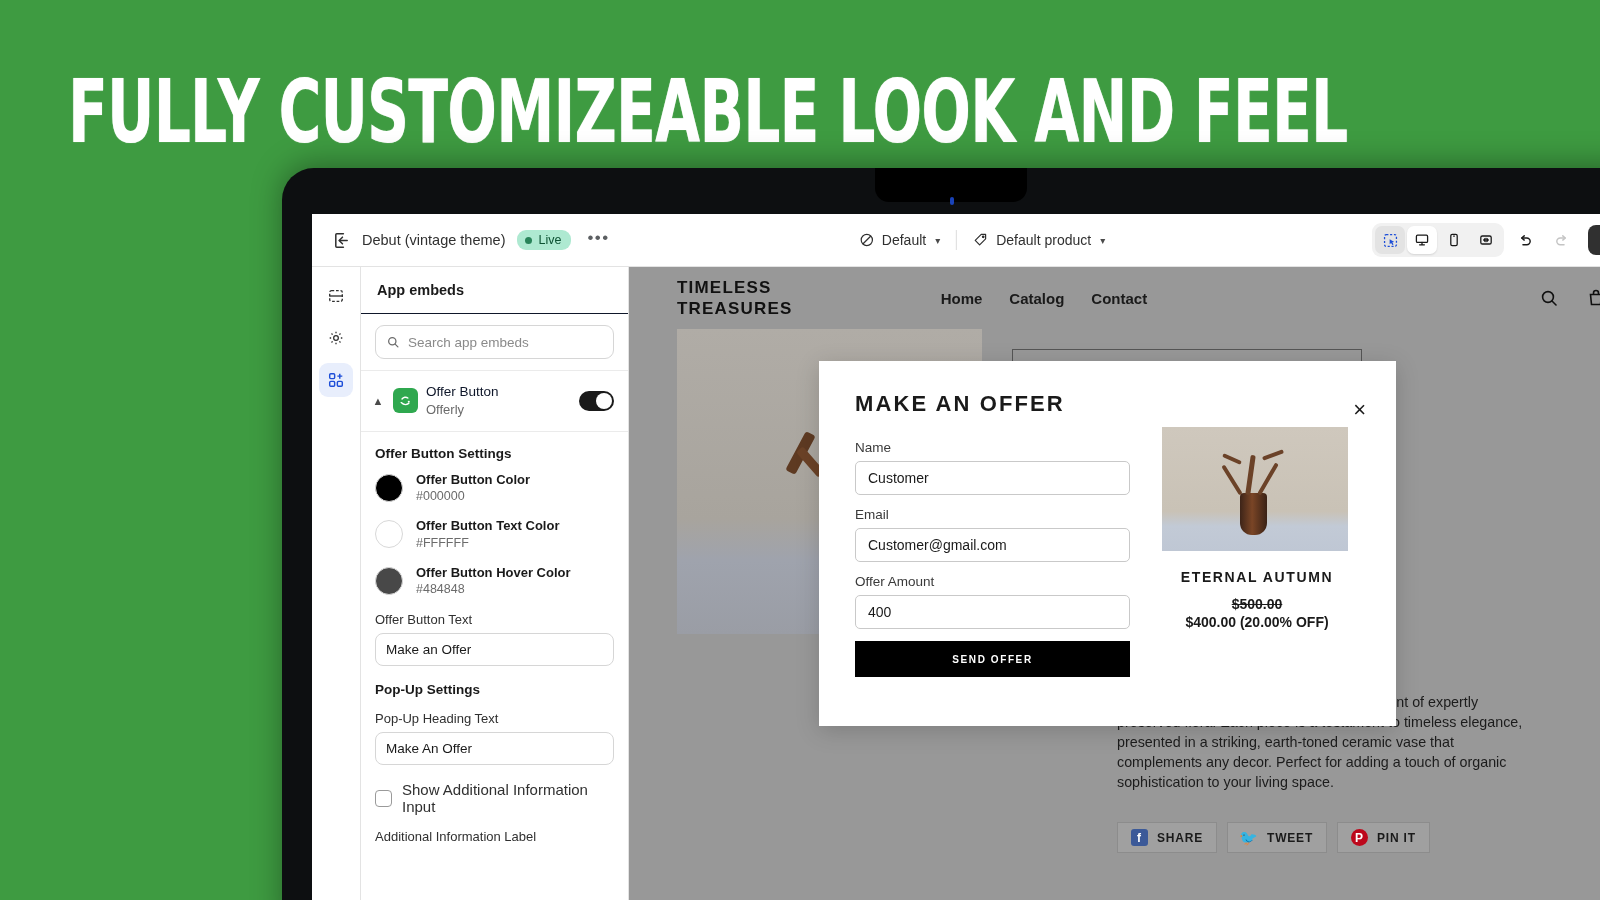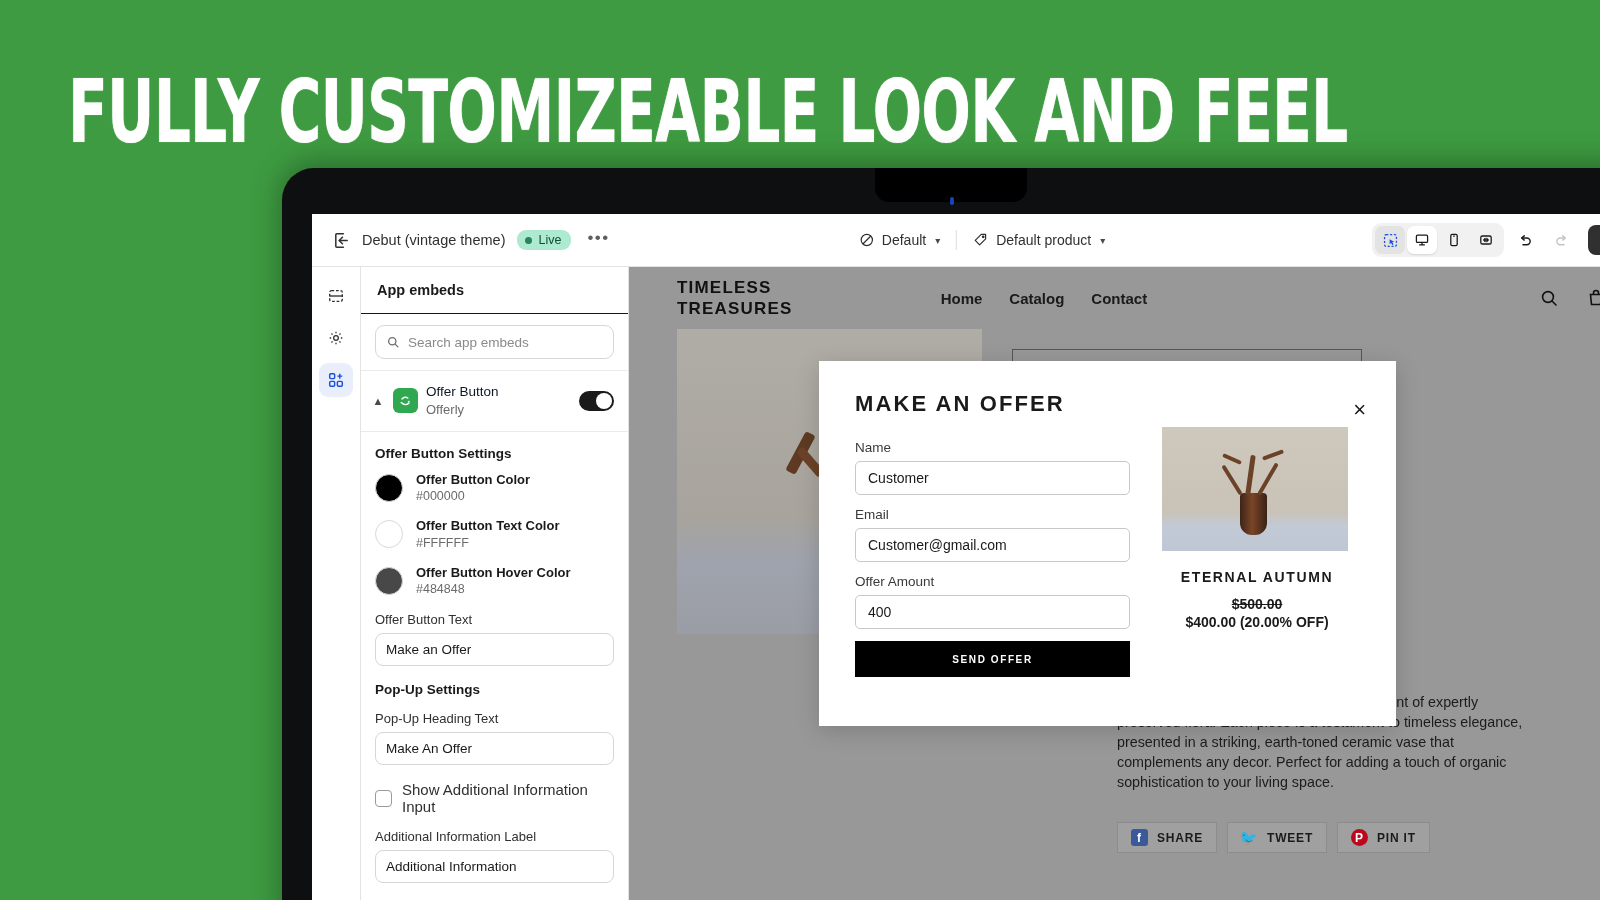--- a/index.html
+++ b/index.html
@@ -532,21 +532,20 @@
 
           <div class="field-label">Pop-Up Heading Text</div>
           <div class="text-input">Make An Offer</div>
 
           <div class="checkbox-row">
             <div class="checkbox"></div>
             <div class="checkbox-label">Show Additional Information Input</div>
           </div>
 
           <div class="field-label">Additional Information Label</div>
-          <div class="text-input">Additional Information</div>
         </div>
       </div>
 
       <div class="preview">
 
         <div class="store-header">
           <div class="store-logo">
             <div>TIMELESS</div>
             <div>TREASURES</div>
           </div>

